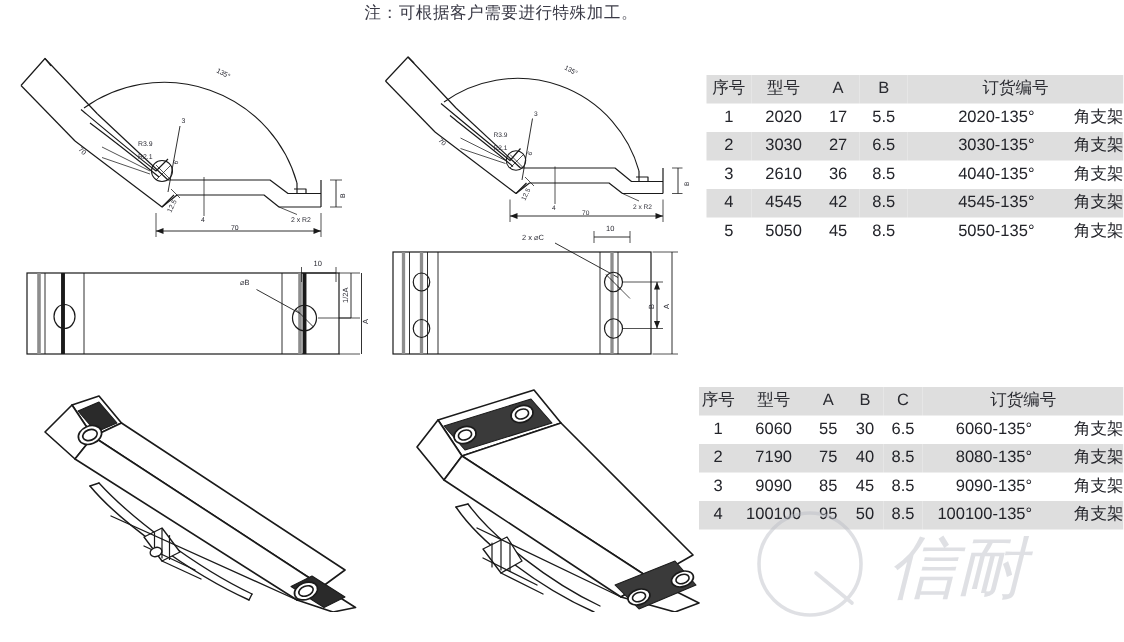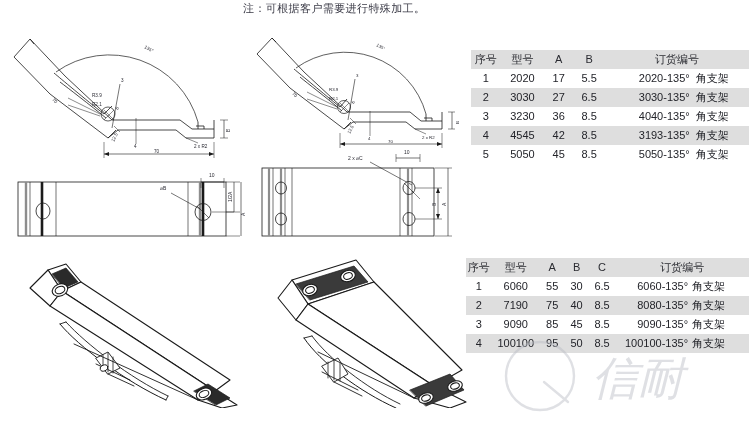--- a/index.html
+++ b/index.html
@@ -44,21 +44,21 @@
   }
   .tbl th{color:#2a2b31;}
   .tbl tr.shade{background:#dedede;}
   .tbl tr.head{background:#dedede;margin-top:13px;}
   .tbl .c-seq{width:30px;}
   .tbl .c-model{width:44px;}
   .tbl .c-a{width:30px;}
   .tbl .c-b{width:32px;}
   .tbl .c-c{width:30px;}
   .tbl .c-order{width:86px;text-align:right;padding-right:6px;}
-  .tbl .c-suffix{width:54px;text-align:left;}
+  .tbl .c-suffix{width:54px;text-align:right;}
 
   #table-top{left:471px;top:50px;width:278px;}
   #table-bottom{left:466px;top:258px;width:283px;}
   #table-bottom .c-seq{width:26px;}
   #table-bottom .c-model{width:50px;}
   #table-bottom .c-a{width:26px;}
   #table-bottom .c-b{width:26px;}
   #table-bottom .c-c{width:28px;}
   #table-bottom .c-order{width:74px;padding-right:4px;}
   #table-bottom .c-suffix{width:60px;}
@@ -378,32 +378,32 @@
       <tr class="shade">
         <td class="c-seq">2</td>
         <td class="c-model">3030</td>
         <td class="c-a">27</td>
         <td class="c-b">6.5</td>
         <td class="c-order">3030-135°</td>
         <td class="c-suffix">角支架</td>
       </tr>
       <tr>
         <td class="c-seq">3</td>
-        <td class="c-model">3230</td>
+        <td class="c-model">2610</td>
         <td class="c-a">36</td>
         <td class="c-b">8.5</td>
         <td class="c-order">4040-135°</td>
         <td class="c-suffix">角支架</td>
       </tr>
       <tr class="shade">
         <td class="c-seq">4</td>
         <td class="c-model">4545</td>
         <td class="c-a">42</td>
         <td class="c-b">8.5</td>
-        <td class="c-order">3193-135°</td>
+        <td class="c-order">4545-135°</td>
         <td class="c-suffix">角支架</td>
       </tr>
       <tr>
         <td class="c-seq">5</td>
         <td class="c-model">5050</td>
         <td class="c-a">45</td>
         <td class="c-b">8.5</td>
         <td class="c-order">5050-135°</td>
         <td class="c-suffix">角支架</td>
       </tr>

